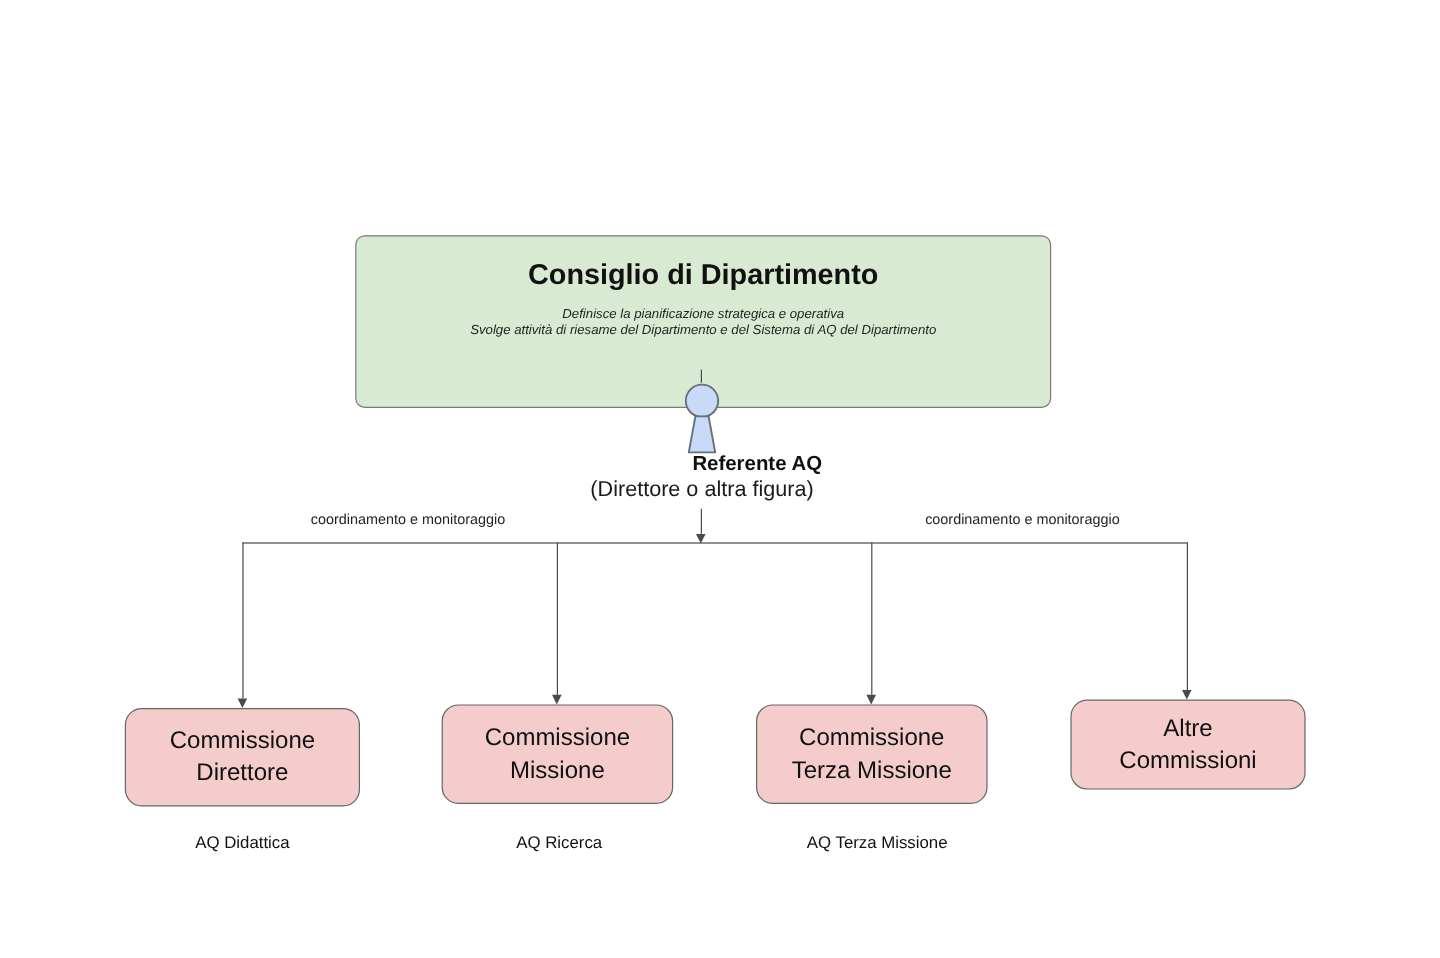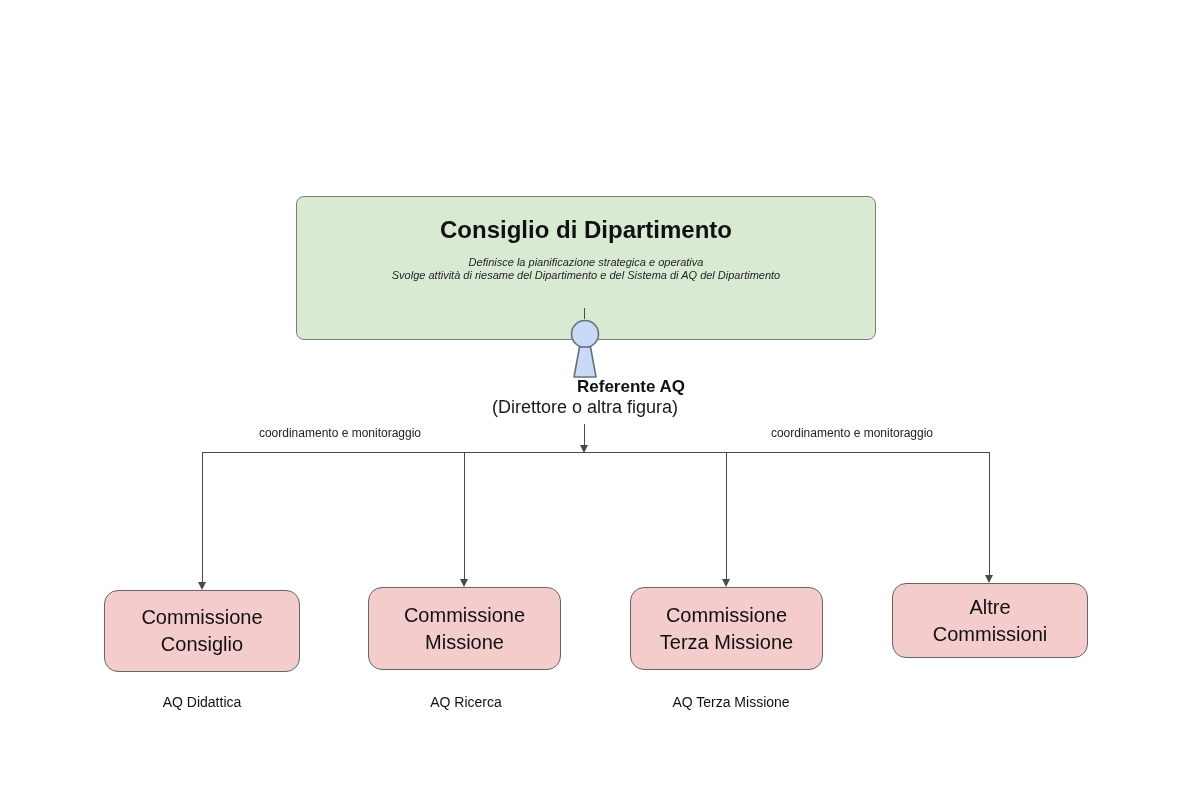--- a/index.html
+++ b/index.html
@@ -196,21 +196,21 @@
 
   <div class="line" style="left:726px; top:452px; width:1px; height:127px;"></div>
   <div class="arrow-down" style="left:722px; top:579px;"></div>
 
   <div class="line" style="left:989px; top:452px; width:1px; height:123px;"></div>
   <div class="arrow-down" style="left:985px; top:575px;"></div>
 
   <div class="pink-box pb-1">
     <div>
       <span>Commissione</span>
-      <span>Consiglio</span>
+      <span>Direttore</span>
     </div>
   </div>
 
   <div class="pink-box pb-2">
     <div>
       <span>Commissione</span>
       <span>Missione</span>
     </div>
   </div>
 

